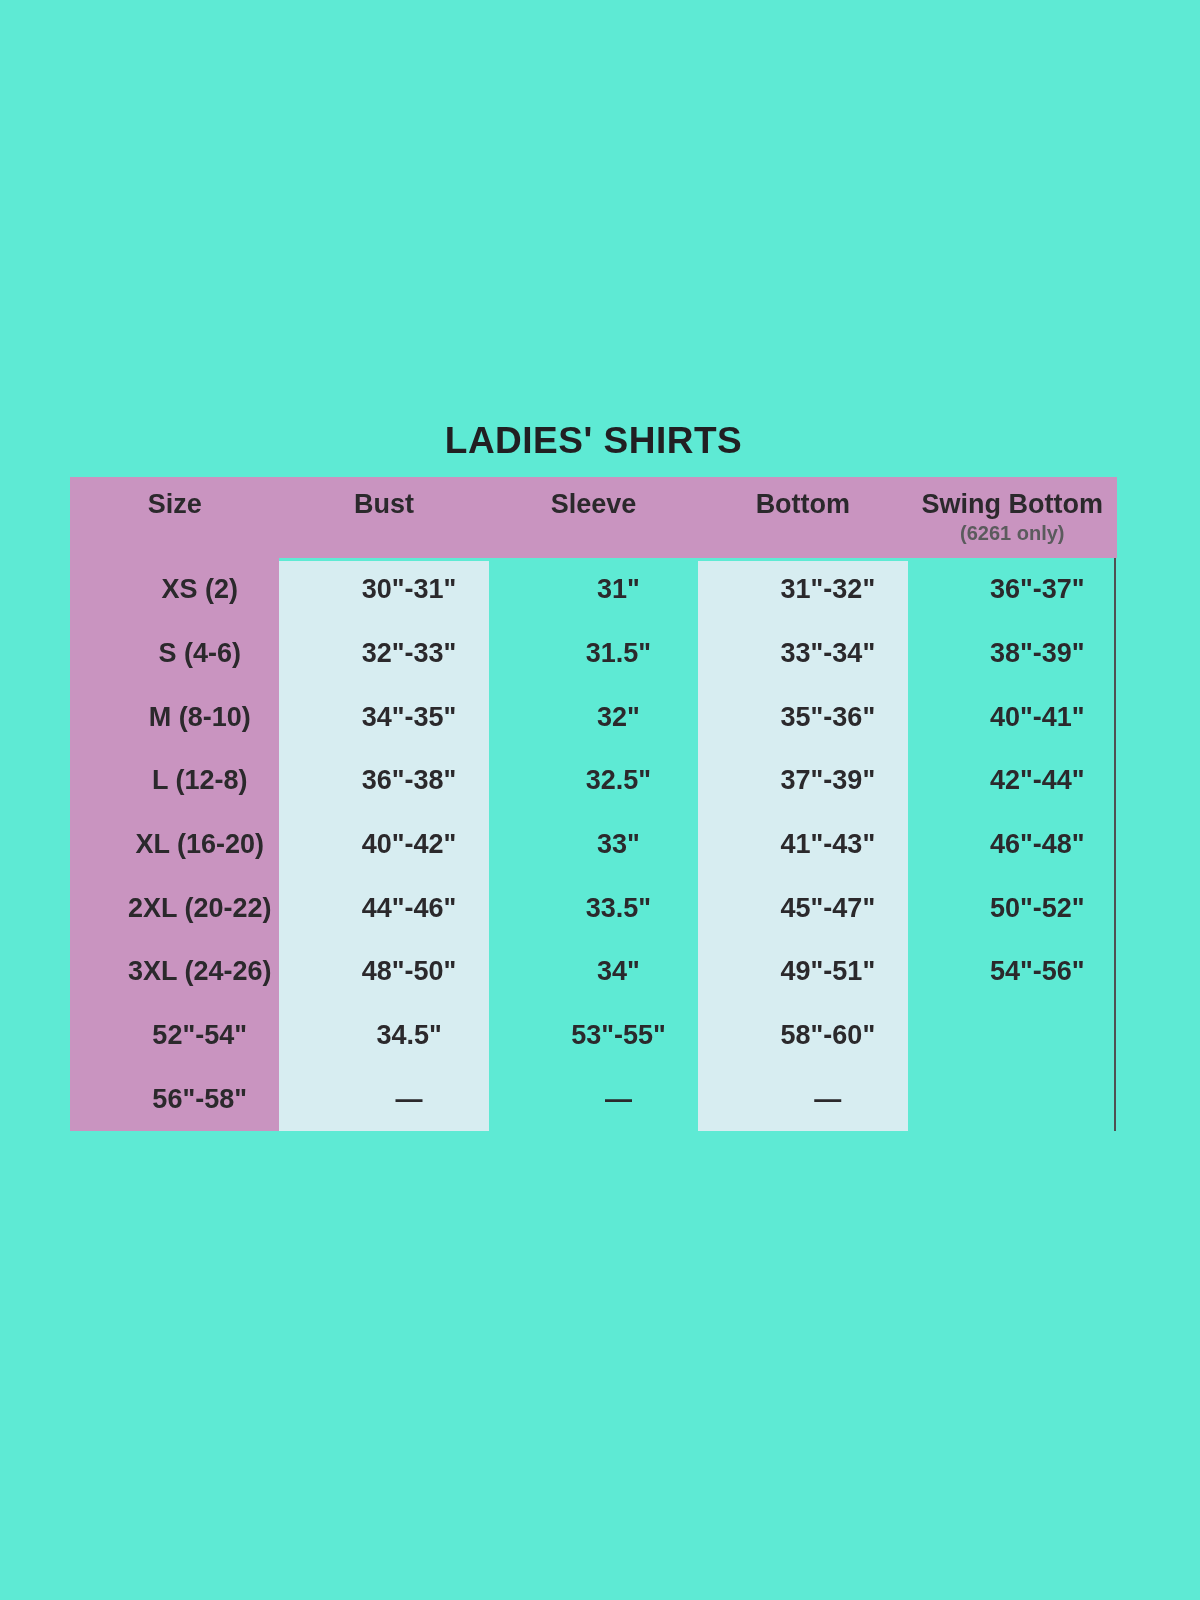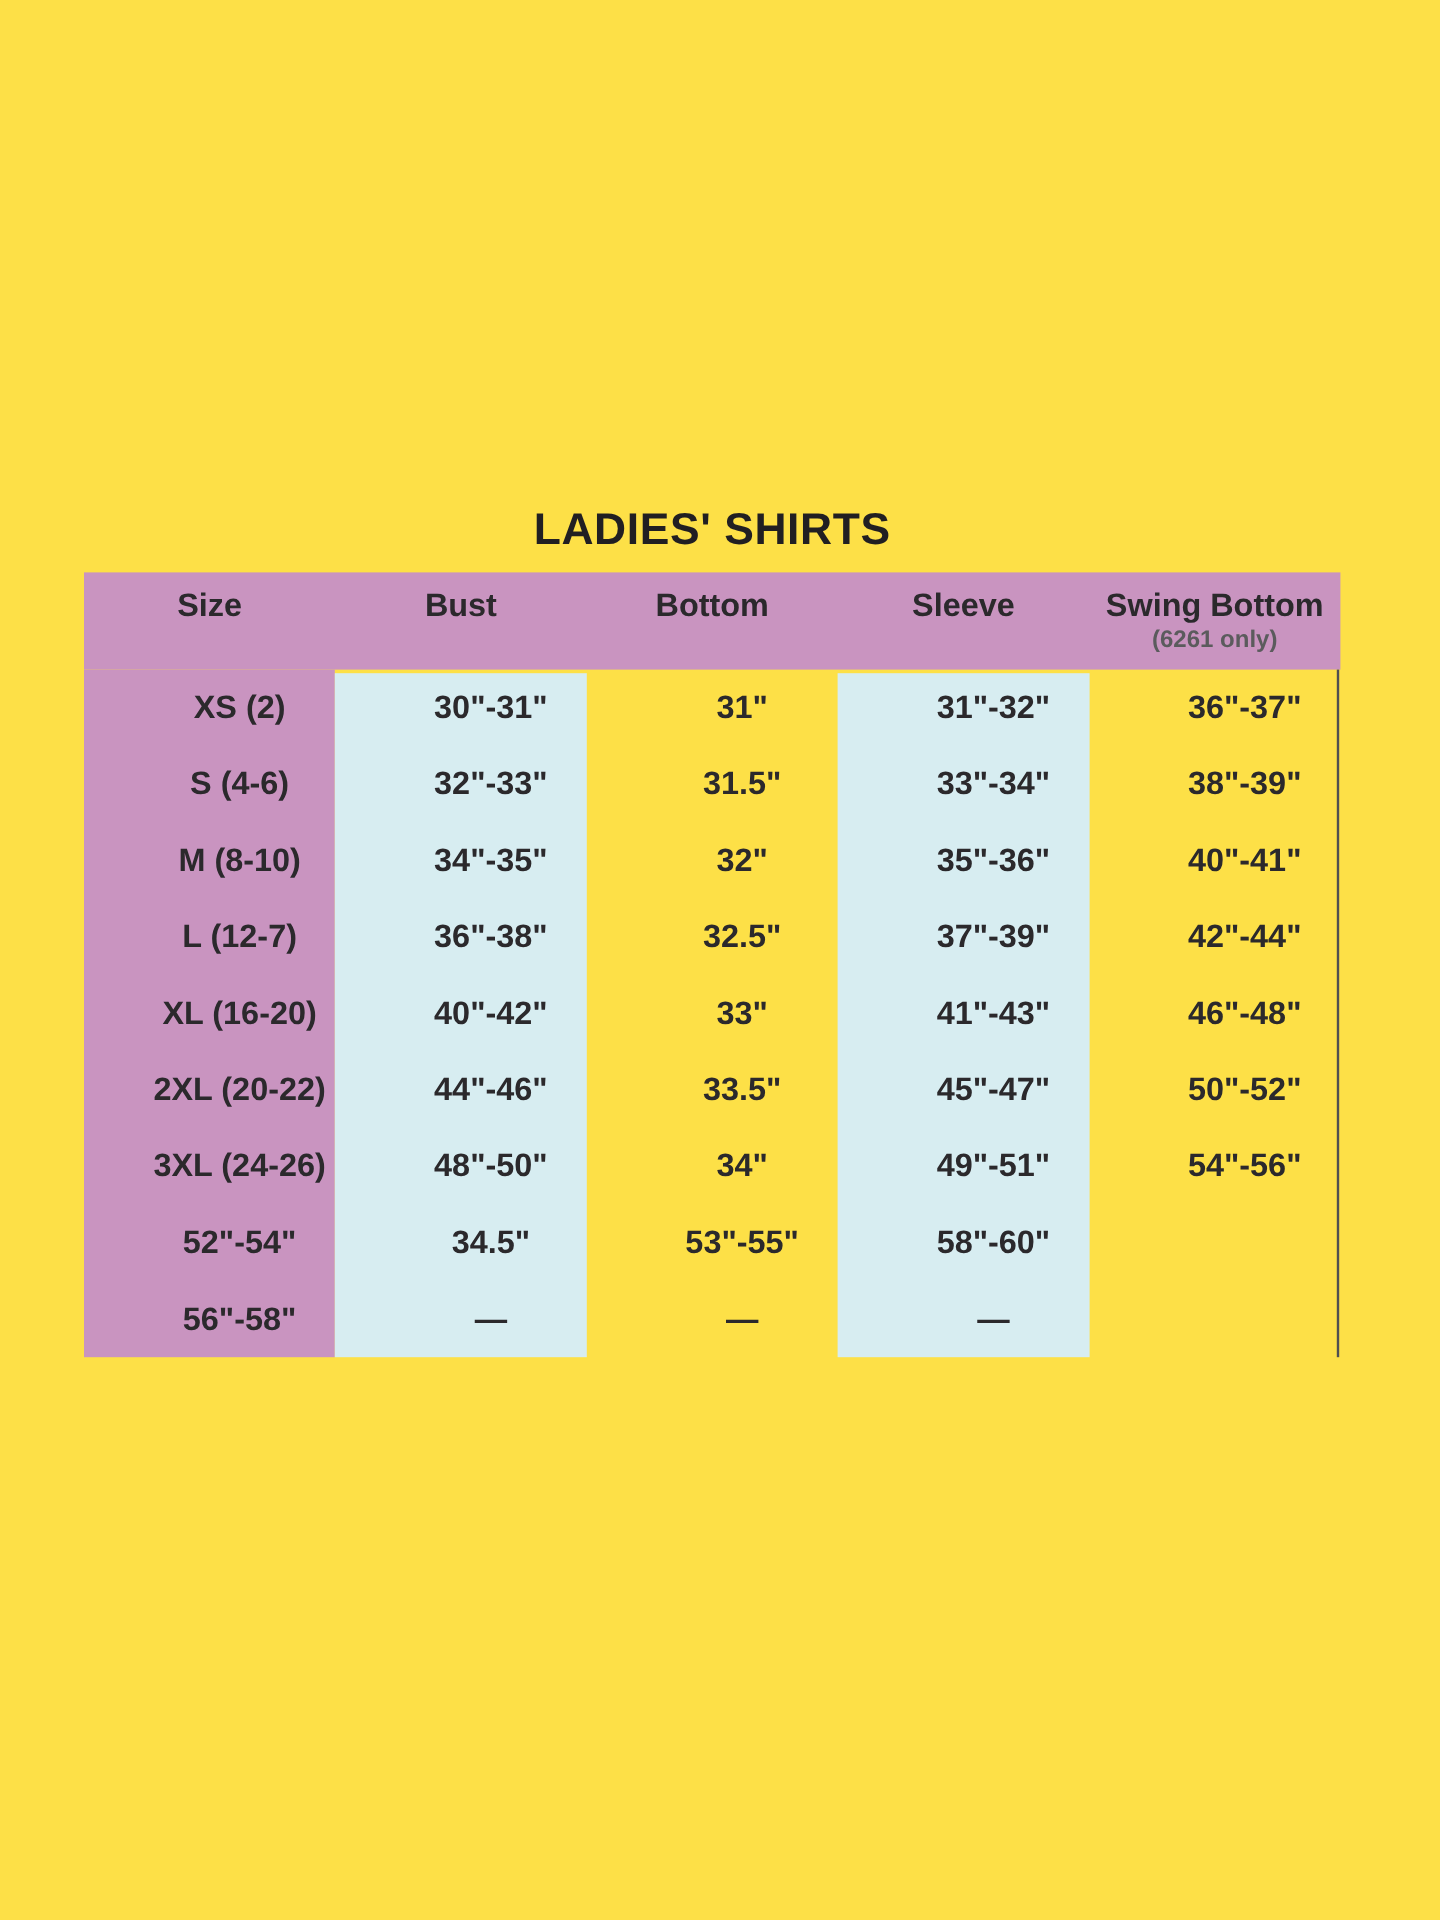--- a/index.html
+++ b/index.html
@@ -3,21 +3,21 @@
 <meta charset="utf-8">
 <style>
   * { margin: 0; padding: 0; box-sizing: border-box; }
   html, body { background: #ffffff; }
   body { font-family: "Liberation Sans", sans-serif; }
 
   .page {
     position: relative;
     width: 1200px;
     height: 1600px;
-    background: #fde047;
+    background: #5eead4;
     overflow: hidden;
   }
 
   .title {
     position: absolute;
     left: 70px;
     top: 422px;
     width: 1047px;
     text-align: center;
     font-size: 37px;
@@ -117,22 +117,22 @@
 
     <div class="layer header-bg"></div>
     <div class="layer sizecol-bg"></div>
     <div class="layer bust-bg"></div>
     <div class="layer bottom-bg"></div>
     <div class="layer right-line"></div>
 
     <div class="header-row">
       <div class="hcell">Size</div>
       <div class="hcell">Bust</div>
+      <div class="hcell">Sleeve</div>
       <div class="hcell">Bottom</div>
-      <div class="hcell">Sleeve</div>
       <div class="hcell">
         <span>Swing Bottom</span>
         <span class="note">(6261 only)</span>
       </div>
     </div>
 
     <div class="body" id="table-body">
         <div class="row">
           <div class="cell">XS (2)</div>
           <div class="cell">30"-31"</div>
@@ -148,21 +148,21 @@
           <div class="cell">38"-39"</div>
         </div>
         <div class="row">
           <div class="cell">M (8-10)</div>
           <div class="cell">34"-35"</div>
           <div class="cell">32"</div>
           <div class="cell">35"-36"</div>
           <div class="cell">40"-41"</div>
         </div>
         <div class="row">
-          <div class="cell">L (12-7)</div>
+          <div class="cell">L (12-8)</div>
           <div class="cell">36"-38"</div>
           <div class="cell">32.5"</div>
           <div class="cell">37"-39"</div>
           <div class="cell">42"-44"</div>
         </div>
         <div class="row">
           <div class="cell">XL (16-20)</div>
           <div class="cell">40"-42"</div>
           <div class="cell">33"</div>
           <div class="cell">41"-43"</div>

